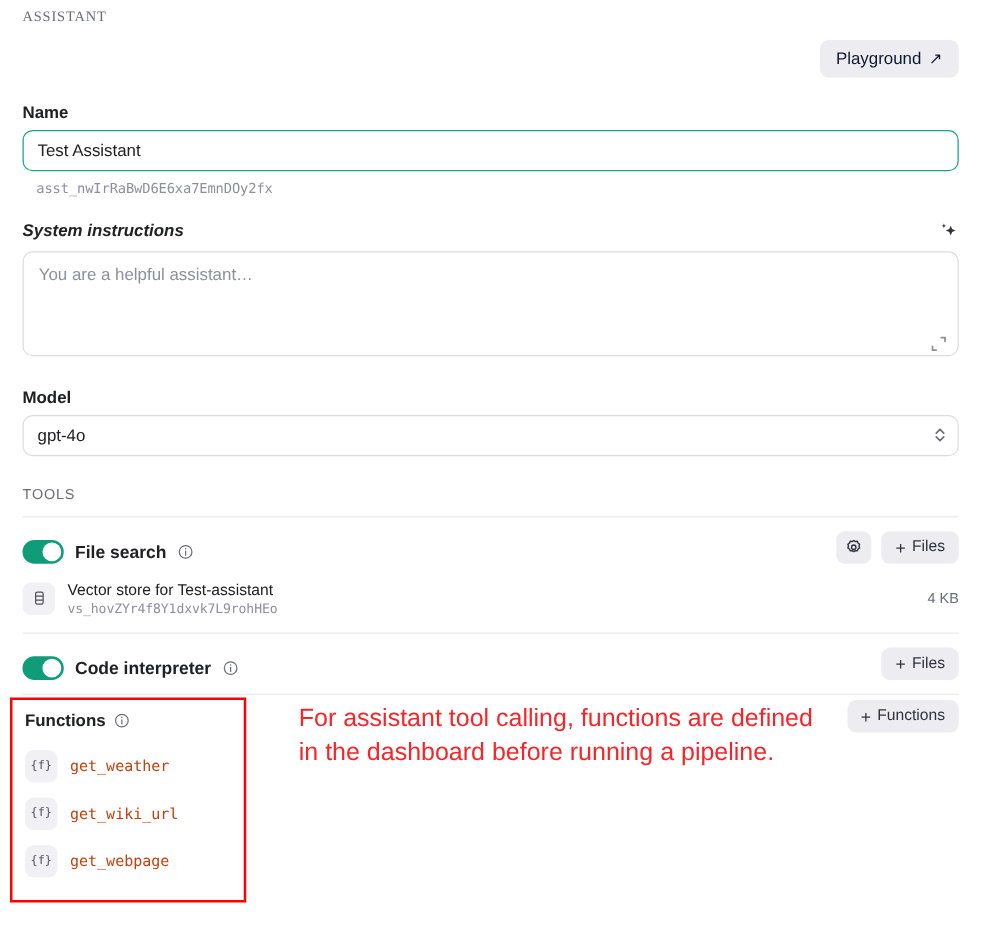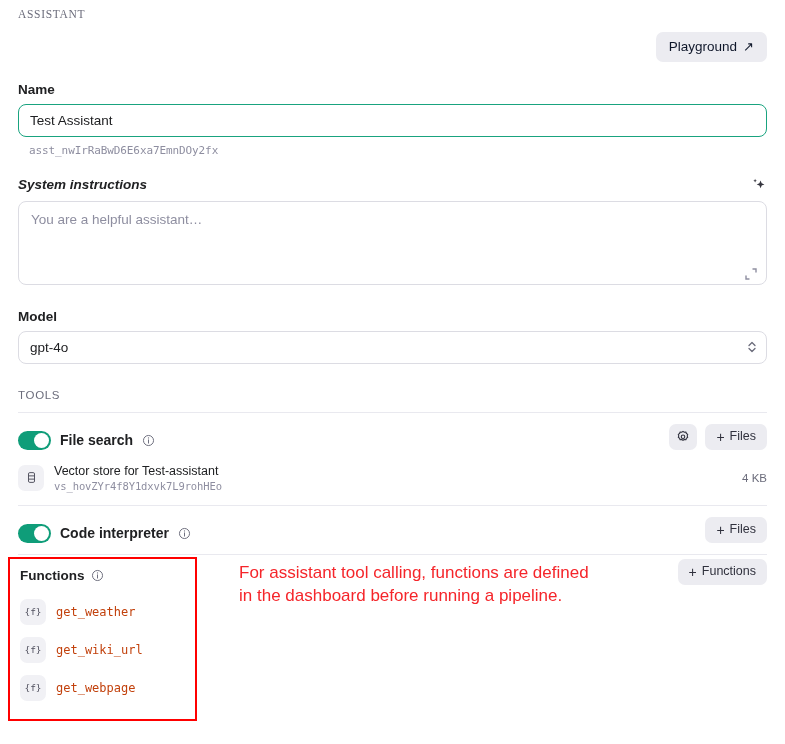--- a/index.html
+++ b/index.html
@@ -260,21 +260,21 @@
     color: #c2410c;
   }
   .fn-glyph {
     font-family: "DejaVu Sans Mono", monospace;
     font-size: 9.5px;
     color: #50505e;
   }
 
   .annotation {
     color: #f5252a;
-    font-size: 17px;
+    font-size: 20px;
     line-height: 1.38;
     margin-left: 42px;
     margin-top: 6px;
     flex: 1;
   }
   .fn-button-hold {
     position: absolute;
     right: 0;
     top: 4px;
   }

